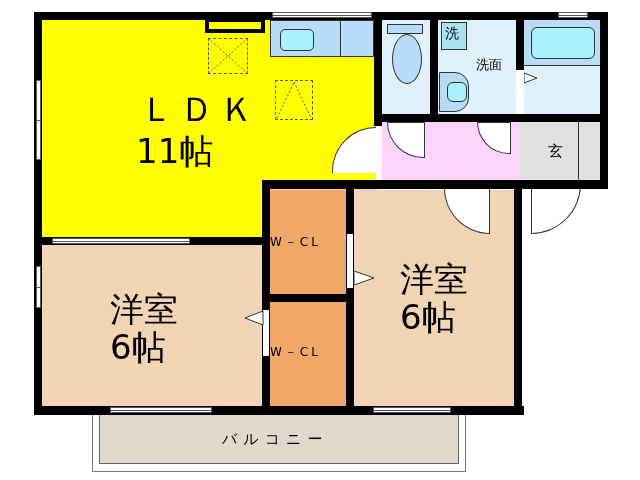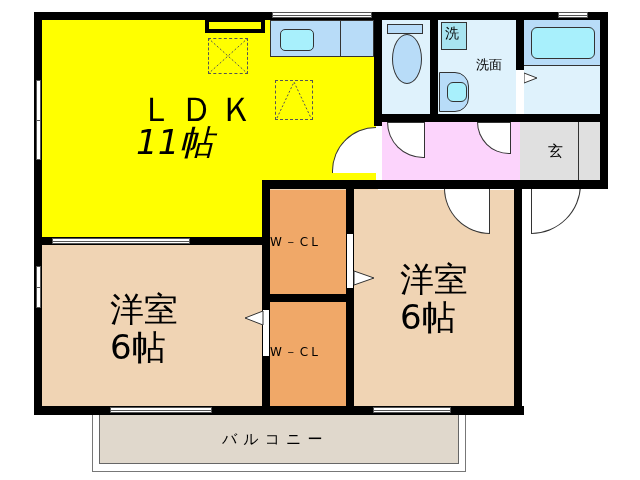--- a/index.html
+++ b/index.html
@@ -37,21 +37,21 @@
     <line x1="40" y1="0" x2="0" y2="36" stroke="#555" stroke-dasharray="2,2"></line>
   </svg>
 <div class="dash" style="left:275px;top:80px;width:38px;height:40px;"></div>
 <svg class="abs" style="left:275px;top:80px;" width="38" height="40">
     <polyline points="2,38 19,2 36,38" fill="none" stroke="#555" stroke-dasharray="2,2"></polyline>
   </svg>
 
 <div class="door-arc" style="left:332px;top:127px;width:44px;height:46px;border-radius:46px 0 0 0;border-bottom:none;border-right:none;"></div>
 
 <div class="room-label big" style="left:140px;top:92px;letter-spacing:6px;text-align:right;">ＬＤＫ</div>
-<div class="room-label big" style="left:136px;top:125px;font-style:italic;">11帖</div>
+<div class="room-label big" style="left:136px;top:134px;">11帖</div>
 
 <div class="abs" style="left:382px;top:20px;width:48px;height:94px;background:#dff2fc;"></div>
 <div class="abs" style="left:387px;top:24px;width:36px;height:10px;background:#b8dcf8;border:1px solid #333;"></div>
 <div class="abs" style="left:392px;top:34px;width:30px;height:50px;background:#b8dcf8;border:1px solid #333;border-radius:50%;"></div>
 
 <div class="abs" style="left:438px;top:20px;width:78px;height:94px;background:#dff2fc;"></div>
 <div class="abs" style="left:441px;top:22px;width:26px;height:28px;background:#a8e4f0;border:1px solid #333;"></div>
 <div class="room-label" style="left:445px;top:26px;font-size:14px;">洗</div>
 <div class="room-label" style="left:476px;top:58px;font-size:13px;">洗面</div>
 <div class="abs" style="left:439px;top:72px;width:30px;height:40px;background:#b8dcf8;border:1px solid #333;border-radius:0 14px 14px 0;"></div>

